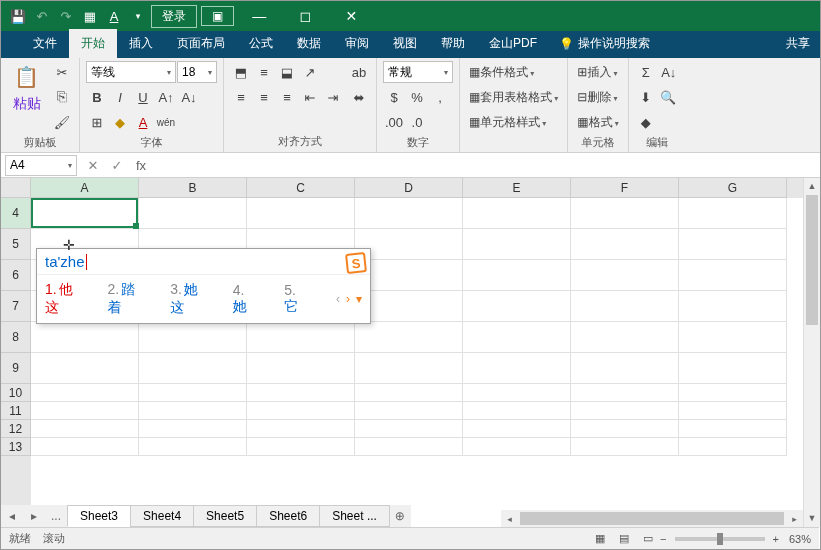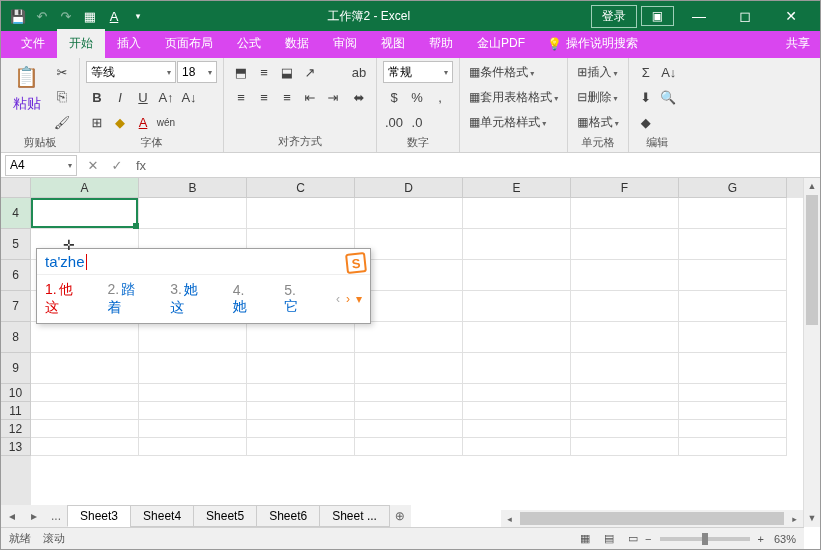--- a/index.html
+++ b/index.html
@@ -4,21 +4,21 @@
 <style>
 *{box-sizing:border-box;margin:0;padding:0;font-family:"Microsoft YaHei","Segoe UI",sans-serif}
 body{background:#fff;width:821px;height:550px;overflow:hidden;border:1px solid #999;position:relative}
 .titlebar{height:30px;background:#0f7241;display:flex;align-items:center;color:#fff;font-size:12px;padding:0 6px}
 .titlebar .qat{display:flex;gap:2px;align-items:center}
 .titlebar .qat .ico{width:22px;height:22px;display:flex;align-items:center;justify-content:center;cursor:pointer;font-size:13px}
 .titlebar .qat .ico.dim{opacity:.5}
 .titlebar .title{flex:1;text-align:center;font-size:12px}
 .titlebar .rbtn{padding:2px 10px;border:1px solid #9fcfb8;margin:0 2px;cursor:pointer;font-size:12px;display:flex;align-items:center}
 .titlebar .wbtn{width:46px;height:30px;display:flex;align-items:center;justify-content:center;cursor:pointer;font-size:14px}
-.tabs{height:27px;background:#d946ef;display:flex;align-items:flex-end;color:#fff;font-size:12px;padding-left:8px}
+.tabs{height:27px;background:#0c4a6e;display:flex;align-items:flex-end;color:#fff;font-size:12px;padding-left:20px}
 .tabs .tab{padding:6px 12px;cursor:pointer}
 .tabs .tab.active{background:#f0f0f0;color:#0f7241}
 .tabs .spacer{flex:1}
 .tabs .rtab{padding:6px 10px;cursor:pointer;display:flex;align-items:center;gap:4px}
 .ribbon{height:95px;background:#f0f0f0;border-bottom:1px solid #d0d0d0;display:flex;font-size:12px}
 .rgroup{border-right:1px solid #d4d4d4;padding:3px 6px 0;display:flex;flex-direction:column;justify-content:space-between}
 .rgroup .gl{text-align:center;font-size:11px;color:#555;padding:2px 0 3px}
 .rgroup .gc{flex:1;display:flex;gap:4px;align-items:flex-start}
 .rcol{display:flex;flex-direction:column;gap:3px}
 .rctl{height:22px;display:flex;align-items:center;cursor:pointer;padding:0 3px;color:#444;font-size:12px}
@@ -55,21 +55,21 @@
 .vscroll .sbbtn{height:17px;text-align:center;font-size:9px;color:#666;line-height:17px}
 .vscroll .thumb{position:absolute;top:17px;left:2px;right:2px;height:130px;background:#c8c8c8}
 .hscroll{position:absolute;left:500px;right:17px;bottom:22px;height:17px;background:#f0f0f0;display:flex;align-items:center}
 .hscroll .sbbtn{width:17px;text-align:center;font-size:9px;color:#666}
 .hscroll .thumb{flex:1;height:13px;background:#c8c8c8;margin:0 2px}
 .sheettabs{position:absolute;bottom:22px;left:0;height:22px;display:flex;align-items:center;font-size:12px;background:#f0f0f0}
 .sheettabs .nav{width:22px;text-align:center;cursor:pointer;color:#666}
 .stab{padding:3px 12px;border:1px solid #ccc;cursor:pointer;margin-right:-1px;background:#f0f0f0}
 .stab.active{background:#fff;border-bottom:1px solid #fff;font-weight:400}
 .addsheet{width:22px;text-align:center;cursor:pointer;color:#666}
-.statusbar{position:absolute;bottom:0;left:0;right:16px;height:22px;background:#f0f0f0;border-top:1px solid #d0d0d0;display:flex;align-items:center;font-size:11px;padding:0 8px;color:#555}
+.statusbar{position:absolute;bottom:0;left:0;right:1px;height:22px;background:#f0f0f0;border-top:1px solid #d0d0d0;display:flex;align-items:center;font-size:11px;padding:0 8px;color:#555}
 .statusbar .spacer{flex:1}
 .statusbar .vbtn{width:22px;height:18px;display:flex;align-items:center;justify-content:center;cursor:pointer;margin:0 1px}
 .statusbar .zslider{width:90px;height:4px;background:#c8c8c8;margin:0 8px;position:relative}
 .statusbar .zslider .zh{position:absolute;left:50%;top:-4px;width:6px;height:12px;background:#888;transform:translateX(-50%)}
 .ime{position:absolute;left:35px;top:247px;width:335px;background:#fff;border:1px solid #a0a0a0;box-shadow:2px 2px 6px rgba(0,0,0,.2);font-size:14px;z-index:10}
 .ime .input{padding:4px 8px;color:#0066cc;font-size:15px;display:flex;align-items:center}
 .ime .input .cursor{width:1px;height:16px;background:#d00;margin-left:1px}
 .ime .slogo{position:absolute;right:4px;top:4px;width:20px;height:20px;border:2px solid #f58220;border-radius:3px;display:flex;align-items:center;justify-content:center;color:#f58220;font-weight:bold;font-size:13px;transform:rotate(-6deg)}
 .ime .cands{padding:6px 8px;display:flex;gap:30px;align-items:center;border-top:1px solid #eee}
 .ime .cand{color:#0066cc;font-size:14px}
@@ -87,21 +87,20 @@
   <div class="qat">
     <span class="ico">💾</span>
     <span class="ico dim">↶</span>
     <span class="ico dim">↷</span>
     <span class="ico">▦</span>
     <span class="ico">
         <u>A</u>
       </span>
     <span class="ico" style="font-size:9px">▾</span>
   </div>
-  <div class="title">工作簿2 - Excel</div>
   <div class="rbtn">登录</div>
   <div class="rbtn">▣</div>
   <div class="wbtn">—</div>
   <div class="wbtn">◻</div>
   <div class="wbtn">✕</div>
 </div>
 
 <div class="tabs">
   <div class="tab">文件</div>
   <div class="tab active">开始</div>

